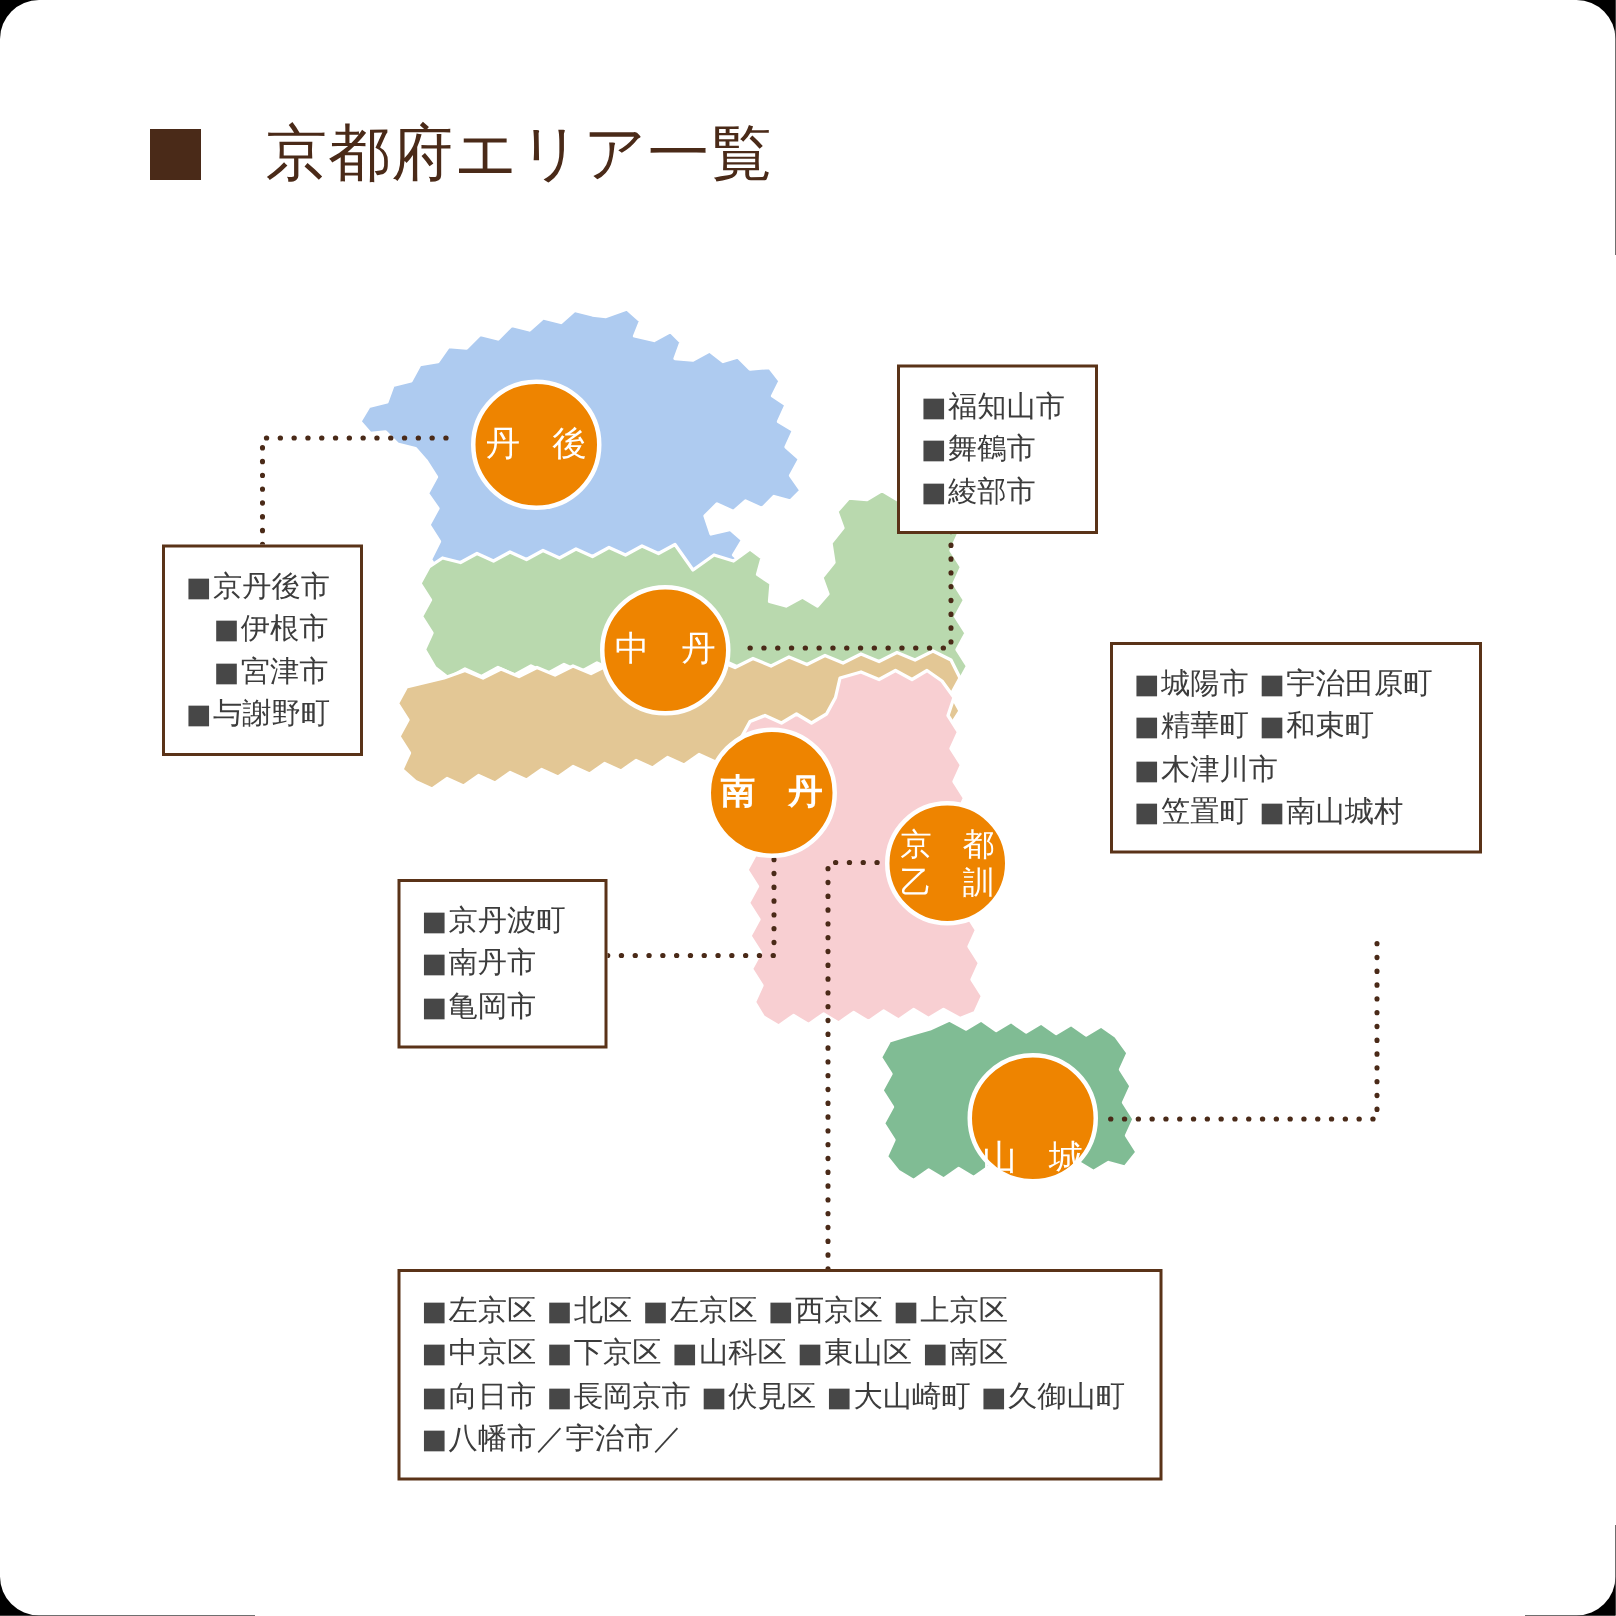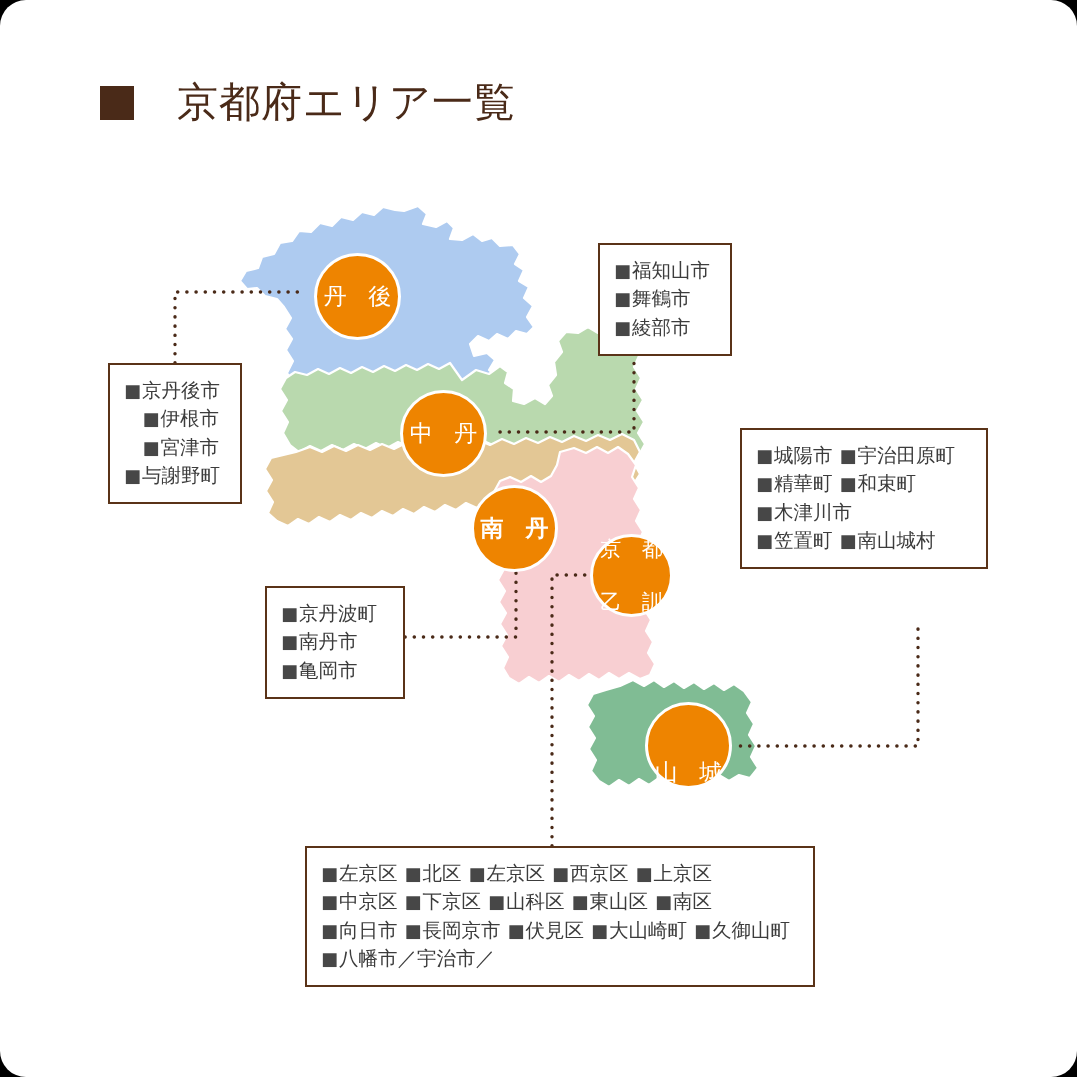--- a/index.html
+++ b/index.html
@@ -75,21 +75,21 @@
     flex-direction: column;
     align-items: center;
     justify-content: center;
     color: #ffffff;
     font-size: 23px;
     line-height: 1.16;
     letter-spacing: 7px;
     text-indent: 7px;
     white-space: nowrap;
   }
-  .area-circle.two-line { font-size: 21px; letter-spacing: 7px; justify-content: space-between; }
+  .area-circle.two-line { font-size: 21px; letter-spacing: 7px; }
 
   
   .label-box {
     position: absolute;
     background: #ffffff;
     border: 2.5px solid #5a3318;
     box-sizing: border-box;
     padding: 12px 14px;
     color: #3c3c3c;
     font-size: 19.5px;
@@ -220,21 +220,21 @@
       <span class="itm">精華町</span><span class="itm">和束町</span>
     </span>
     <span class="line">
       <span class="itm">木津川市</span>
     </span>
     <span class="line">
       <span class="itm">笠置町</span><span class="itm">南山城村</span>
     </span>
   </div>
 
-  <div class="label-box" style="left:265px; top:846px; width:510px;margin-left:40px;">
+  <div class="label-box" style="left:265px; top:846px; width:510px;">
     <span class="line">
       <span class="itm">左京区</span><span class="itm">北区</span><span class="itm">左京区</span><span class="itm">西京区</span><span class="itm">上京区</span>
     </span>
     <span class="line">
       <span class="itm">中京区</span><span class="itm">下京区</span><span class="itm">山科区</span><span class="itm">東山区</span><span class="itm">南区</span>
     </span>
     <span class="line">
       <span class="itm">向日市</span><span class="itm">長岡京市</span><span class="itm">伏見区</span><span class="itm">大山崎町</span><span class="itm">久御山町</span>
     </span>
     <span class="line">

